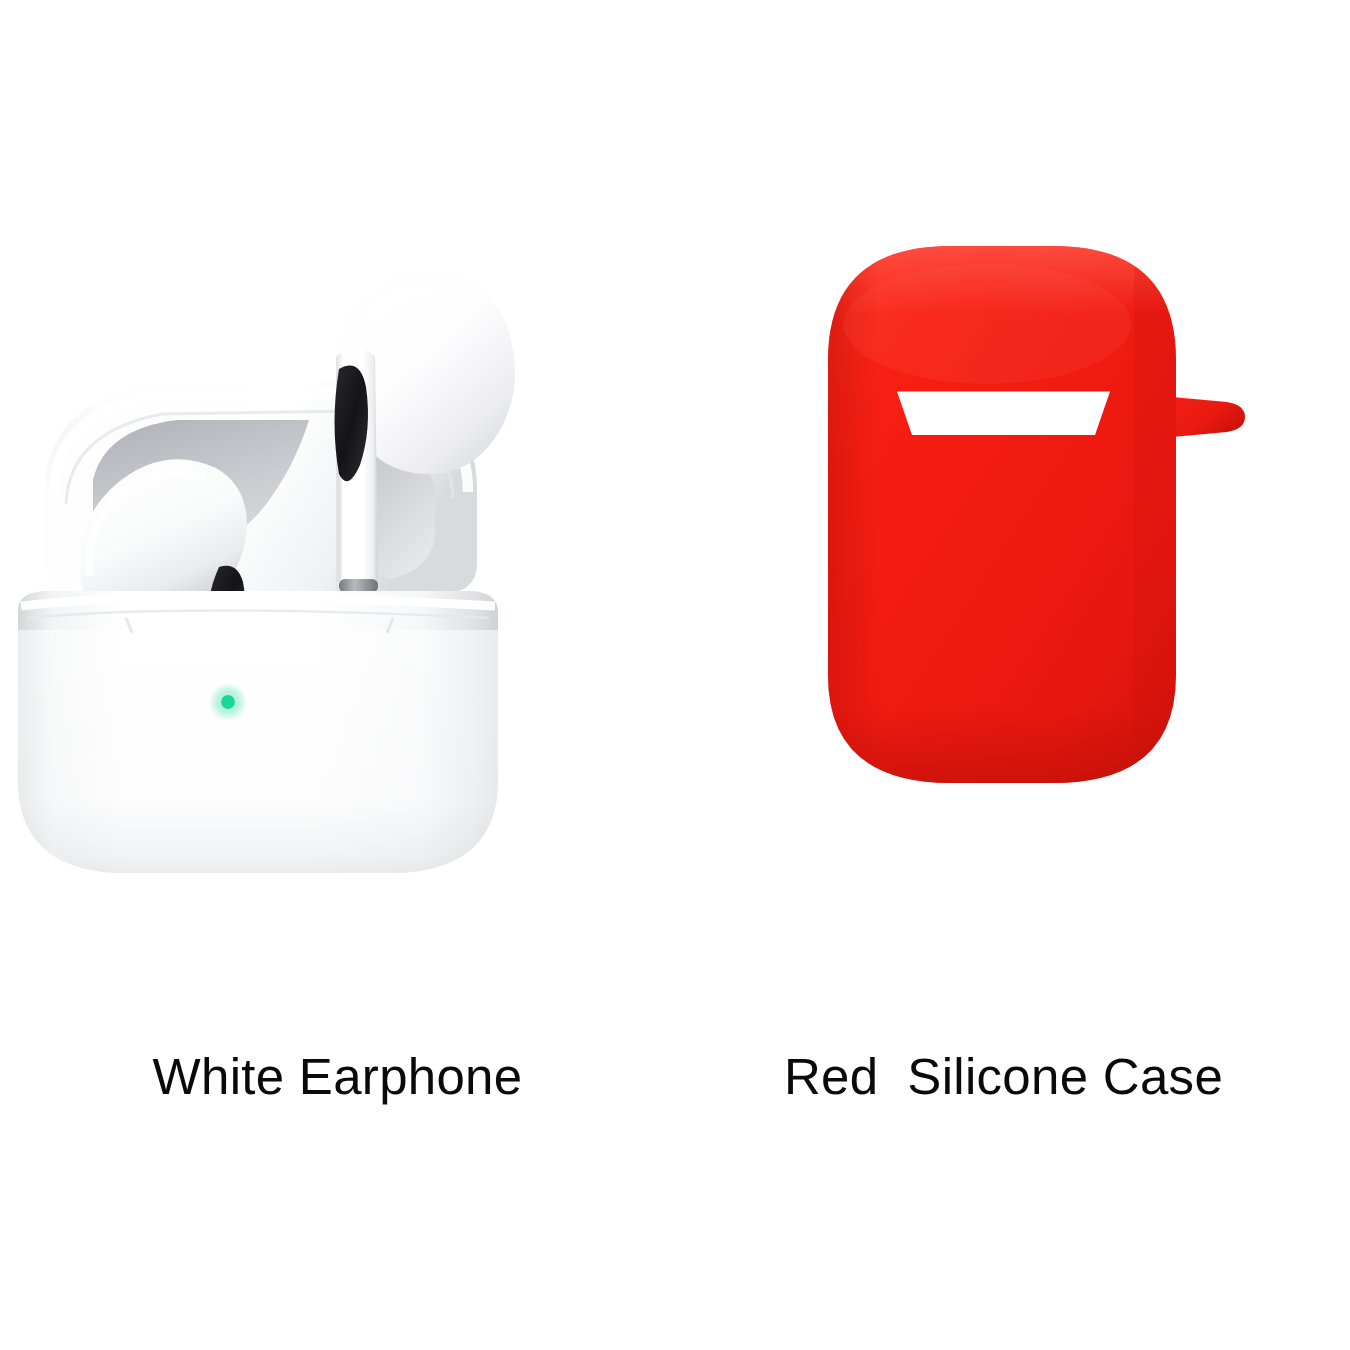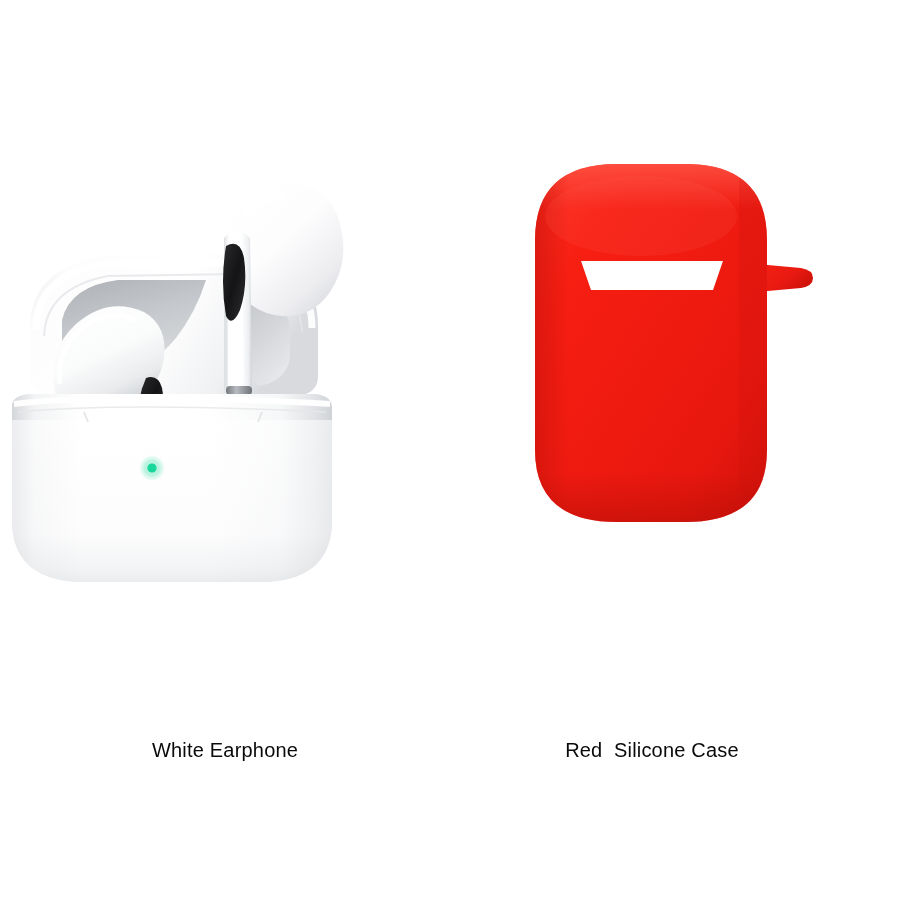--- a/index.html
+++ b/index.html
@@ -25,43 +25,42 @@
     height: 900px;
   }
 
   .product-card {
     position: absolute;
     top: 120px;
     width: 450px;
     height: 640px;
   }
   .product-card.left  { left: 0px; }
-  .product-card.right { left: 427px; }
+  .product-card.right { left: 444px; }
 
   .product-image {
     position: absolute;
     left: 0;
     top: 0;
     width: 450px;
     height: 560px;
   }
 
   .product-label {
     position: absolute;
     left: 0;
     top: 580px;
     width: 450px;
     text-align: center;
-    font-size: 20px;
+    font-size: 34px;
     line-height: 36px;
     color: #0a0a0a;
     font-family: "Liberation Sans", sans-serif;
     white-space: pre;
     letter-spacing: 0.2px;
-    margin-top: 32px;
   }
 
   
   .art {
     position: absolute;
     left: 0;
     top: 0;
     width: 450px;
     height: 560px;
     display: block;

